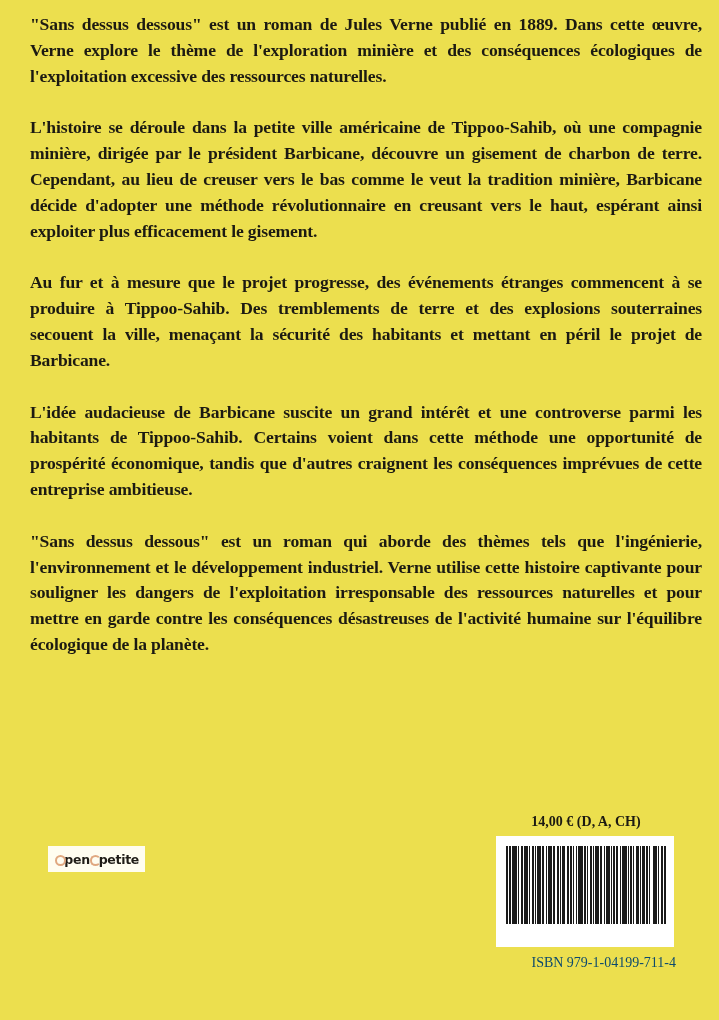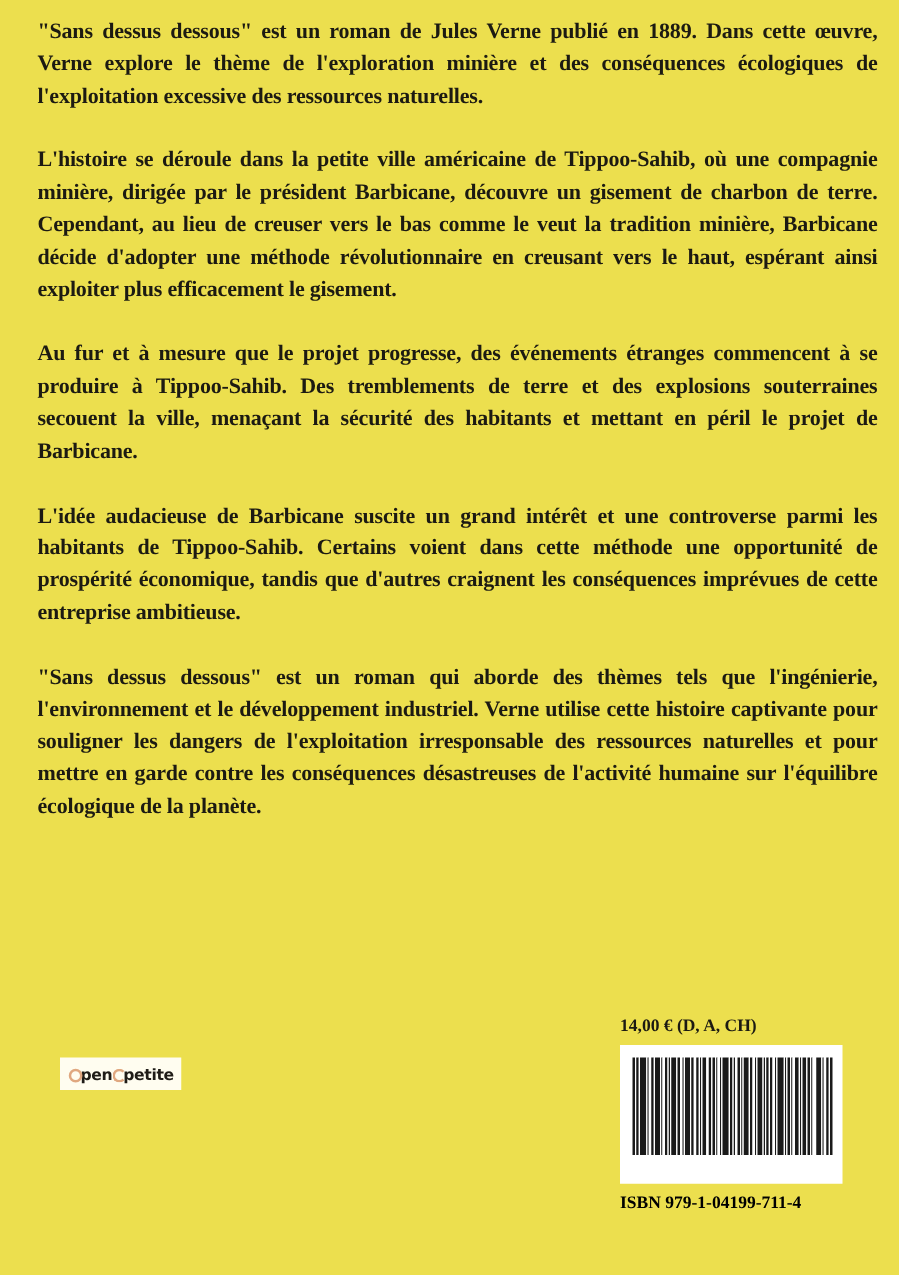--- a/index.html
+++ b/index.html
@@ -61,21 +61,21 @@
     border-radius: 50%;
   }
   .logo .ring.c::after {
     border-right-color: transparent;
   }
   .price {
     position: absolute;
     left: 496px;
     top: 814px;
     width: 180px;
-    text-align: left;
+    text-align: center;
     font-weight: bold;
     font-size: 14px;
     color: #1c1a12;
   }
   .barcode-box {
     position: absolute;
     left: 496px;
     top: 836px;
     width: 178px;
     height: 111px;
@@ -92,24 +92,24 @@
   }
   .barcode span {
     display: block;
     height: 100%;
   }
   .isbn {
     position: absolute;
     left: 496px;
     top: 955px;
     width: 180px;
-    text-align: left;
-    font-weight: bold;
+    text-align: right;
+    font-weight: normal;
     font-size: 14px;
-    color: #000000;
+    color: #0c4a6e;
   }
 </style>
 </head>
 <body>
 
 <div class="cover-text">
   <p>"Sans dessus dessous" est un roman de Jules Verne publié en 1889. Dans cette œuvre, Verne explore le thème de l'exploration minière et des conséquences écologiques de l'exploitation excessive des ressources naturelles.</p>
   <p>L'histoire se déroule dans la petite ville américaine de Tippoo-Sahib, où une compagnie minière, dirigée par le président Barbicane, découvre un gisement de charbon de terre. Cependant, au lieu de creuser vers le bas comme le veut la tradition minière, Barbicane décide d'adopter une méthode révolutionnaire en creusant vers le haut, espérant ainsi exploiter plus efficacement le gisement.</p>
   <p>Au fur et à mesure que le projet progresse, des événements étranges commencent à se produire à Tippoo-Sahib. Des tremblements de terre et des explosions souterraines secouent la ville, menaçant la sécurité des habitants et mettant en péril le projet de Barbicane.</p>
   <p>L'idée audacieuse de Barbicane suscite un grand intérêt et une controverse parmi les habitants de Tippoo-Sahib. Certains voient dans cette méthode une opportunité de prospérité économique, tandis que d'autres craignent les conséquences imprévues de cette entreprise ambitieuse.</p>

